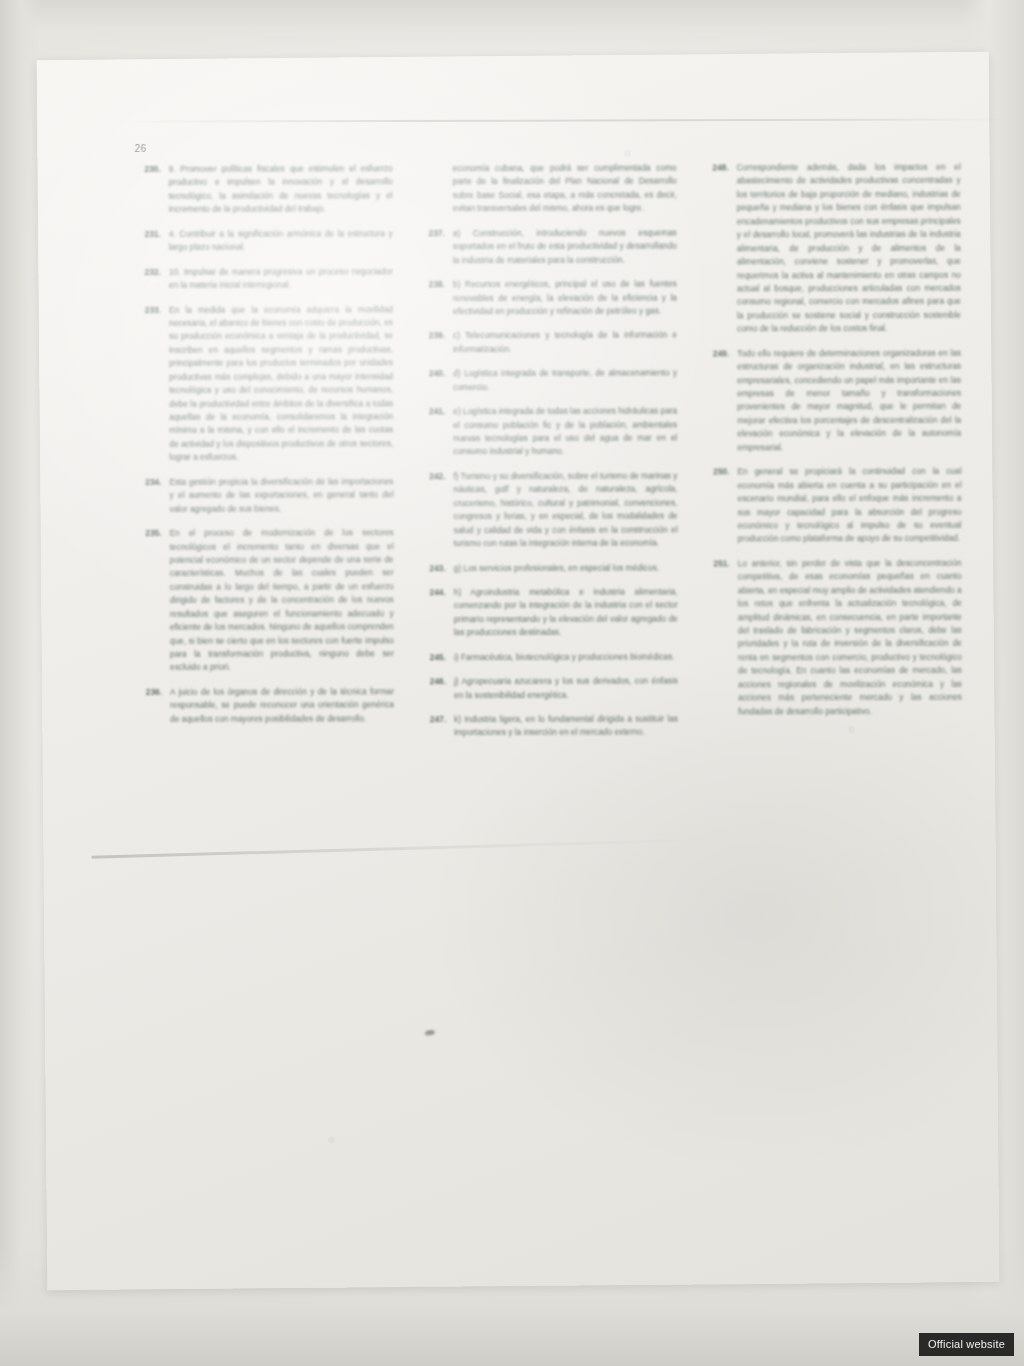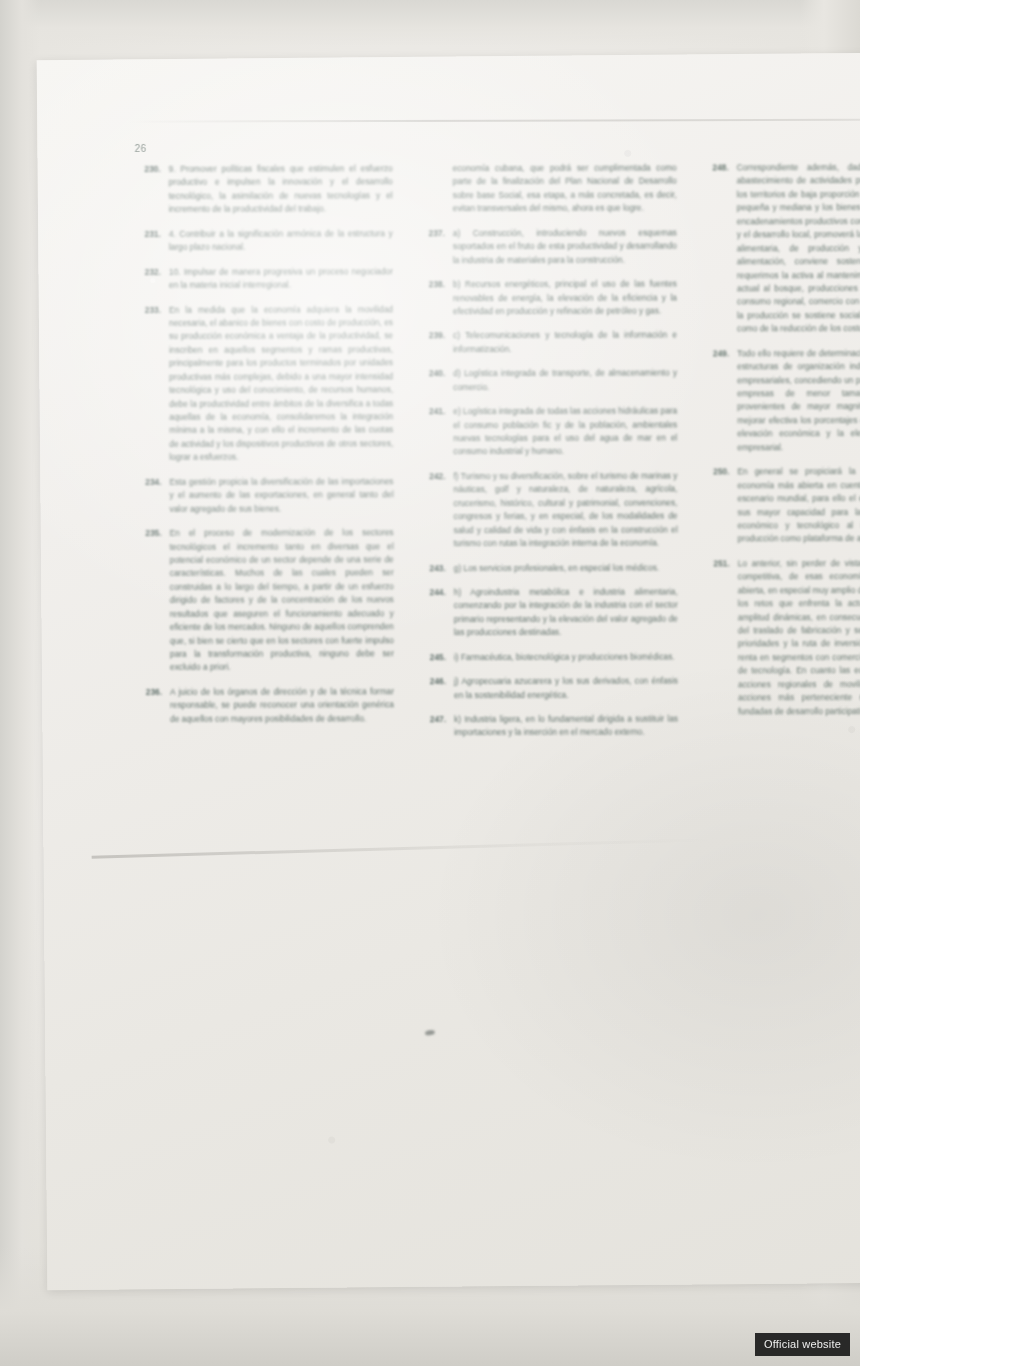--- a/index.html
+++ b/index.html
@@ -10,21 +10,21 @@
   body {
     width: 1024px;
     height: 1366px;
     overflow: hidden;
     font-family: "Liberation Sans", sans-serif;
   }
 
   
   #photo {
     position: relative;
-    width: 860px;
+    width: 1024px;
     height: 1366px;
     background:
       radial-gradient(ellipse 120% 80% at 48% 42%, #f2f1ee 0%, #eceae6 45%, #e2e0da 75%, #d8d6cf 100%);
     overflow: hidden;
   }
 
   
   .edge-top {
     position: absolute; left: 0; top: 0; width: 1024px; height: 46px;
     background: linear-gradient(180deg, #d9d8d3 0%, #e6e4df 60%, rgba(236,234,230,0) 100%);

